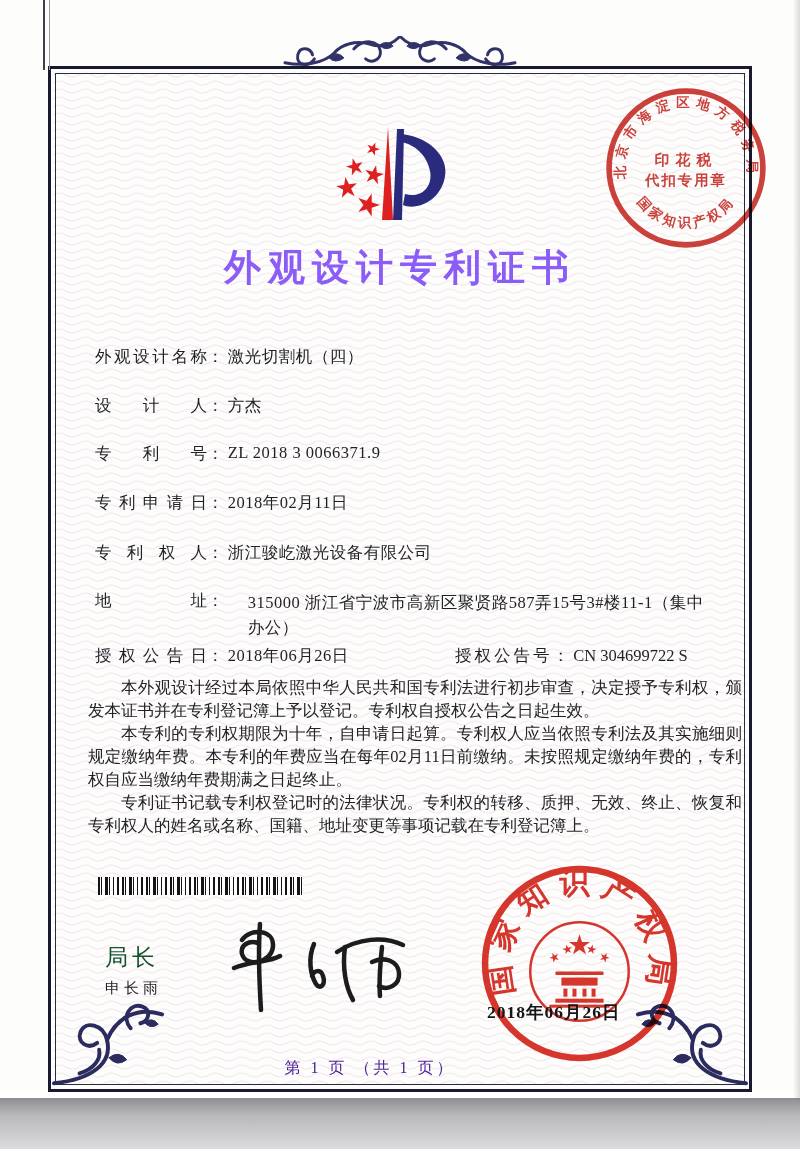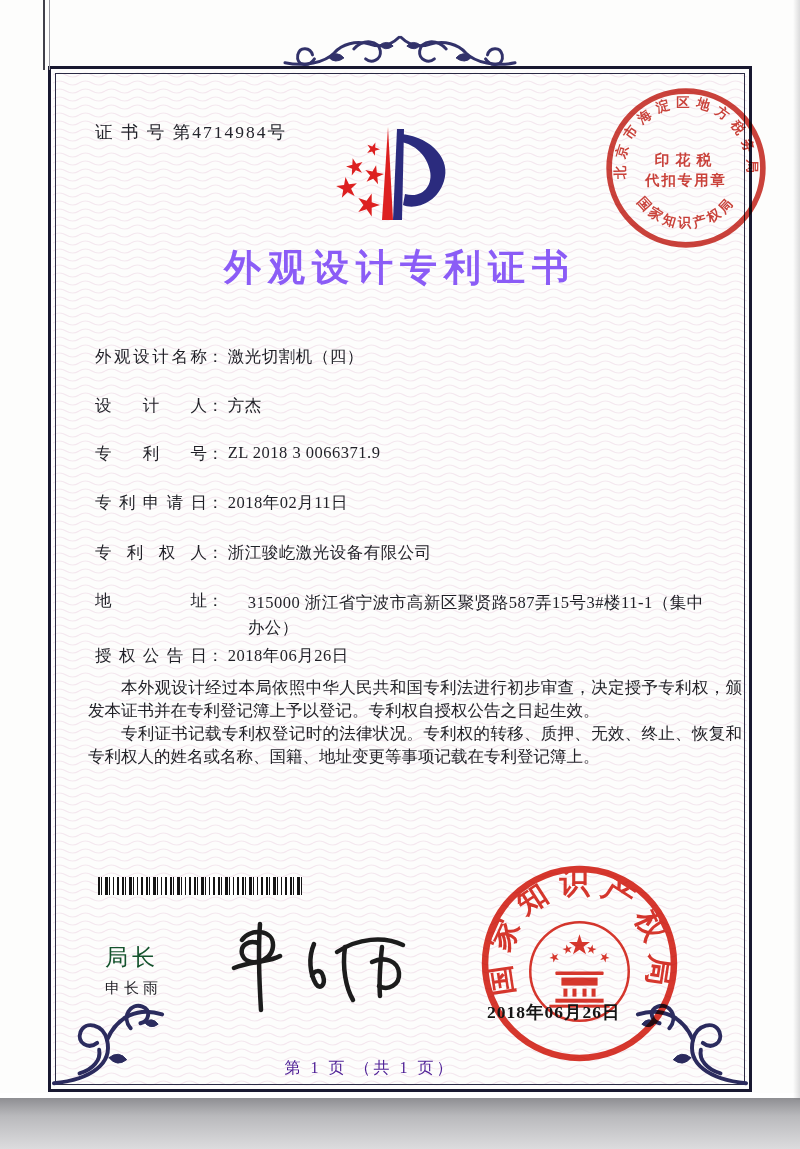--- a/index.html
+++ b/index.html
@@ -108,21 +108,20 @@
   <svg class="ornament" style="left:399px;top:30px;transform:scaleX(-1)" width="118" height="42" viewBox="0 0 120 40">
       <use href="#bandhalf"></use>
     </svg>
   <svg class="ornament" style="left:50px;top:988px" width="118" height="100" viewBox="0 0 120 100">
       <use href="#flourish"></use>
     </svg>
   <svg class="ornament" style="left:632px;top:988px;transform:scaleX(-1)" width="118" height="100" viewBox="0 0 120 100">
       <use href="#flourish"></use>
     </svg>
 
-  <div class="cert-number">证 书 号 第4714984号</div>
 
   <svg class="logo" width="136" height="124" viewBox="0 0 136 124">
     <g fill="#dd2020">
       <use href="#star5" transform="translate(43,37) scale(7) rotate(20)"></use>
       <use href="#star5" transform="translate(25,55) scale(9) rotate(-15)"></use>
       <use href="#star5" transform="translate(44,63) scale(10) rotate(12)"></use>
       <use href="#star5" transform="translate(17,76) scale(11) rotate(-8)"></use>
       <use href="#star5" transform="translate(38,93) scale(12) rotate(18)"></use>
       <polygon points="58,15 52,108 63,108"></polygon>
     </g>
@@ -171,25 +170,30 @@
       <span class="f-label">专利权人</span><span class="f-colon">：</span>
       <span class="f-value">浙江骏屹激光设备有限公司</span>
     </div>
     <div class="f-row" style="top:244px">
       <span class="f-label">地址</span><span class="f-colon">：</span>
       <span class="f-value wrap">315000 浙江省宁波市高新区聚贤路587弄15号3#楼11-1（集中办公）</span>
     </div>
     <div class="f-row" style="top:299px">
       <span class="f-label">授权公告日</span><span class="f-colon">：</span>
       <span class="f-value">2018年06月26日</span>
+      <span class="f-pair2">
+        <span class="f-label2">授权公告号</span><span>：</span>
+        <span>CN 304699722 S</span>
+      </span>
     </div>
   </div>
 
   <div class="paras">
     <p>本外观设计经过本局依照中华人民共和国专利法进行初步审查，决定授予专利权，颁发本证书并在专利登记簿上予以登记。专利权自授权公告之日起生效。</p>
+    <p>本专利的专利权期限为十年，自申请日起算。专利权人应当依照专利法及其实施细则规定缴纳年费。本专利的年费应当在每年02月11日前缴纳。未按照规定缴纳年费的，专利权自应当缴纳年费期满之日起终止。</p>
     <p>专利证书记载专利权登记时的法律状况。专利权的转移、质押、无效、终止、恢复和专利权人的姓名或名称、国籍、地址变更等事项记载在专利登记簿上。</p>
   </div>
 
   <div class="barcode"></div>
 
   <div class="signer-title">局长</div>
   <div class="signer-name">申长雨</div>
 
   <svg class="signature" width="190" height="98" viewBox="0 0 190 98">
     <g fill="none" stroke="#1c1c1c" stroke-width="4.5" stroke-linecap="round" stroke-linejoin="round">

